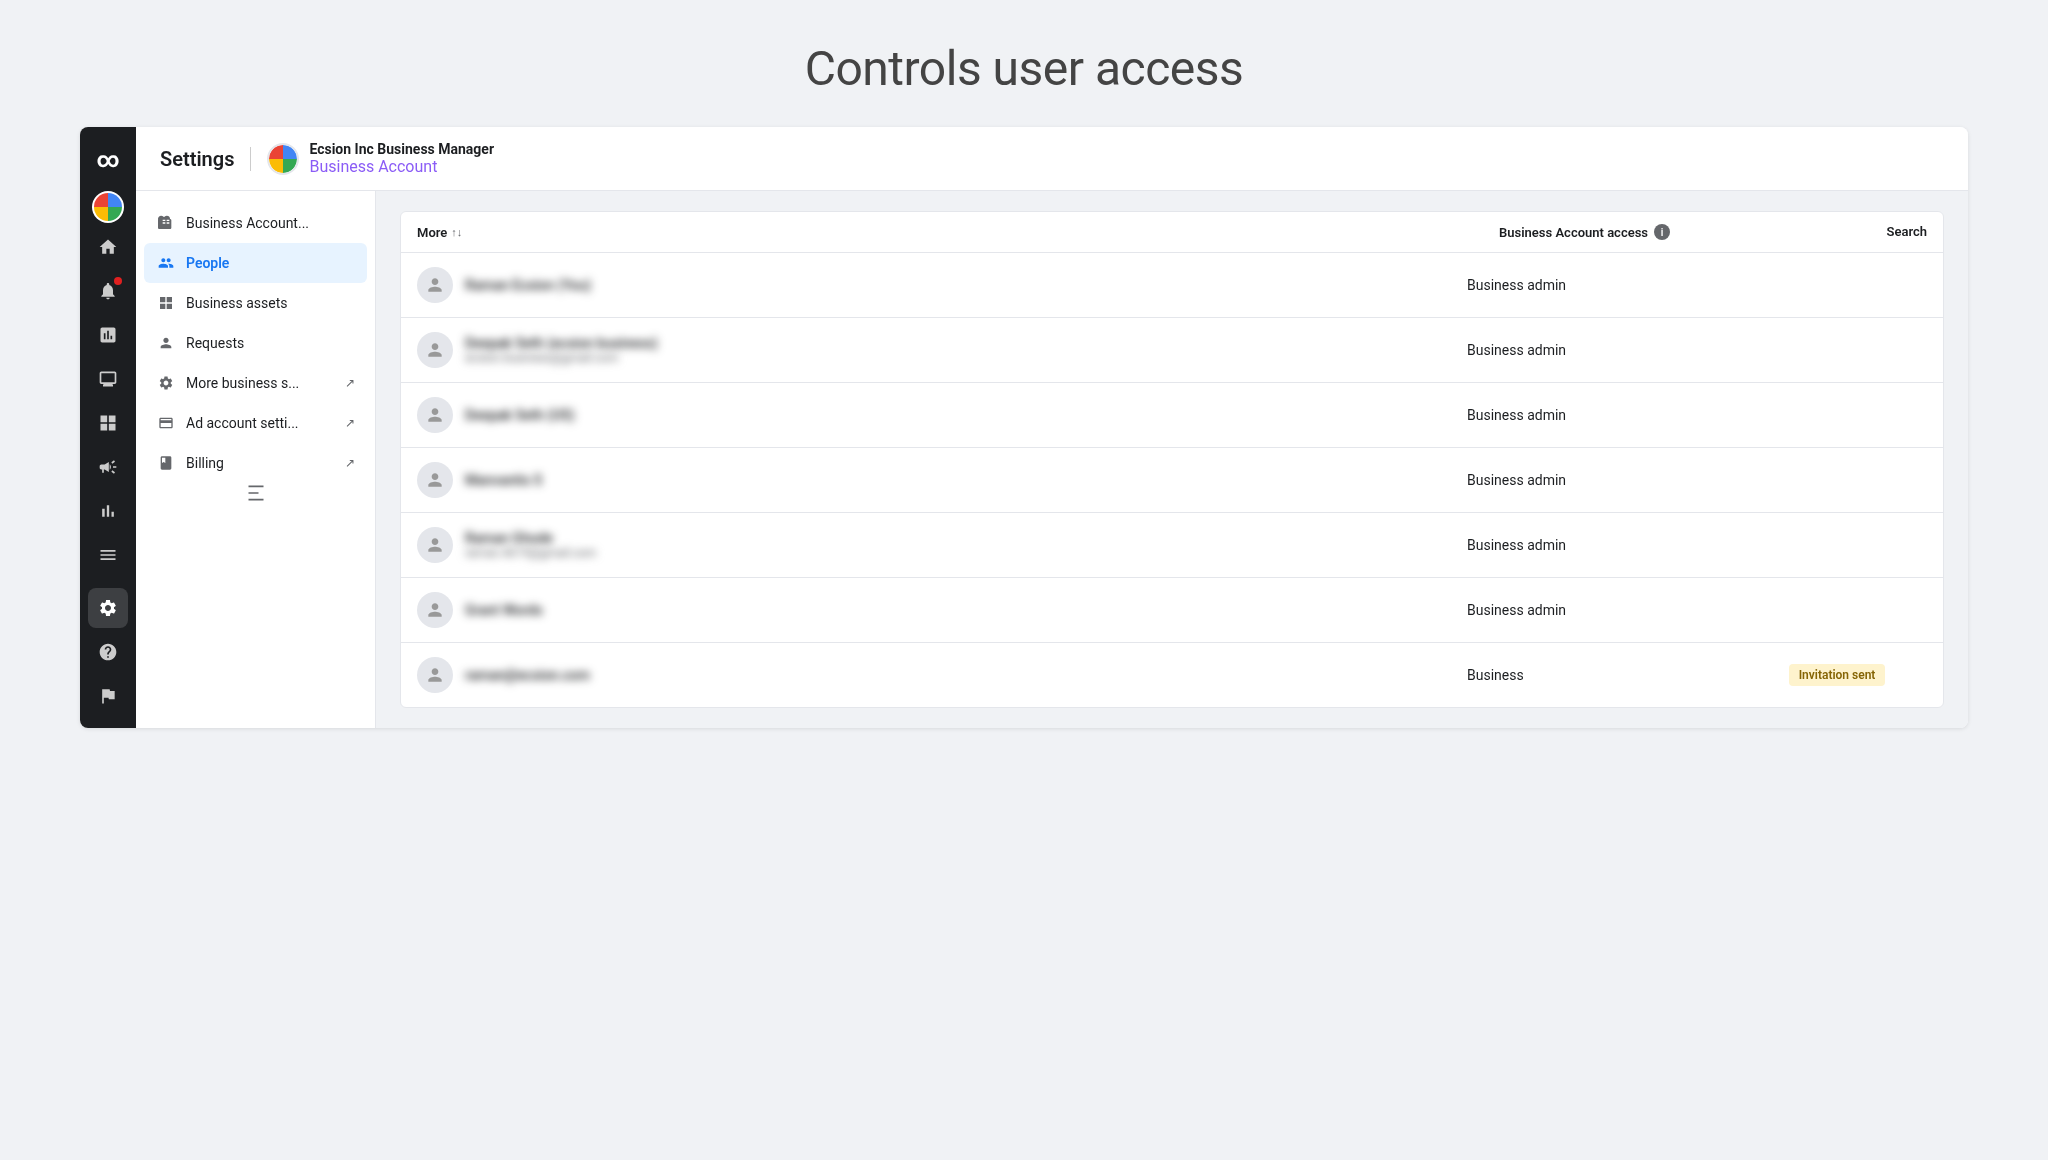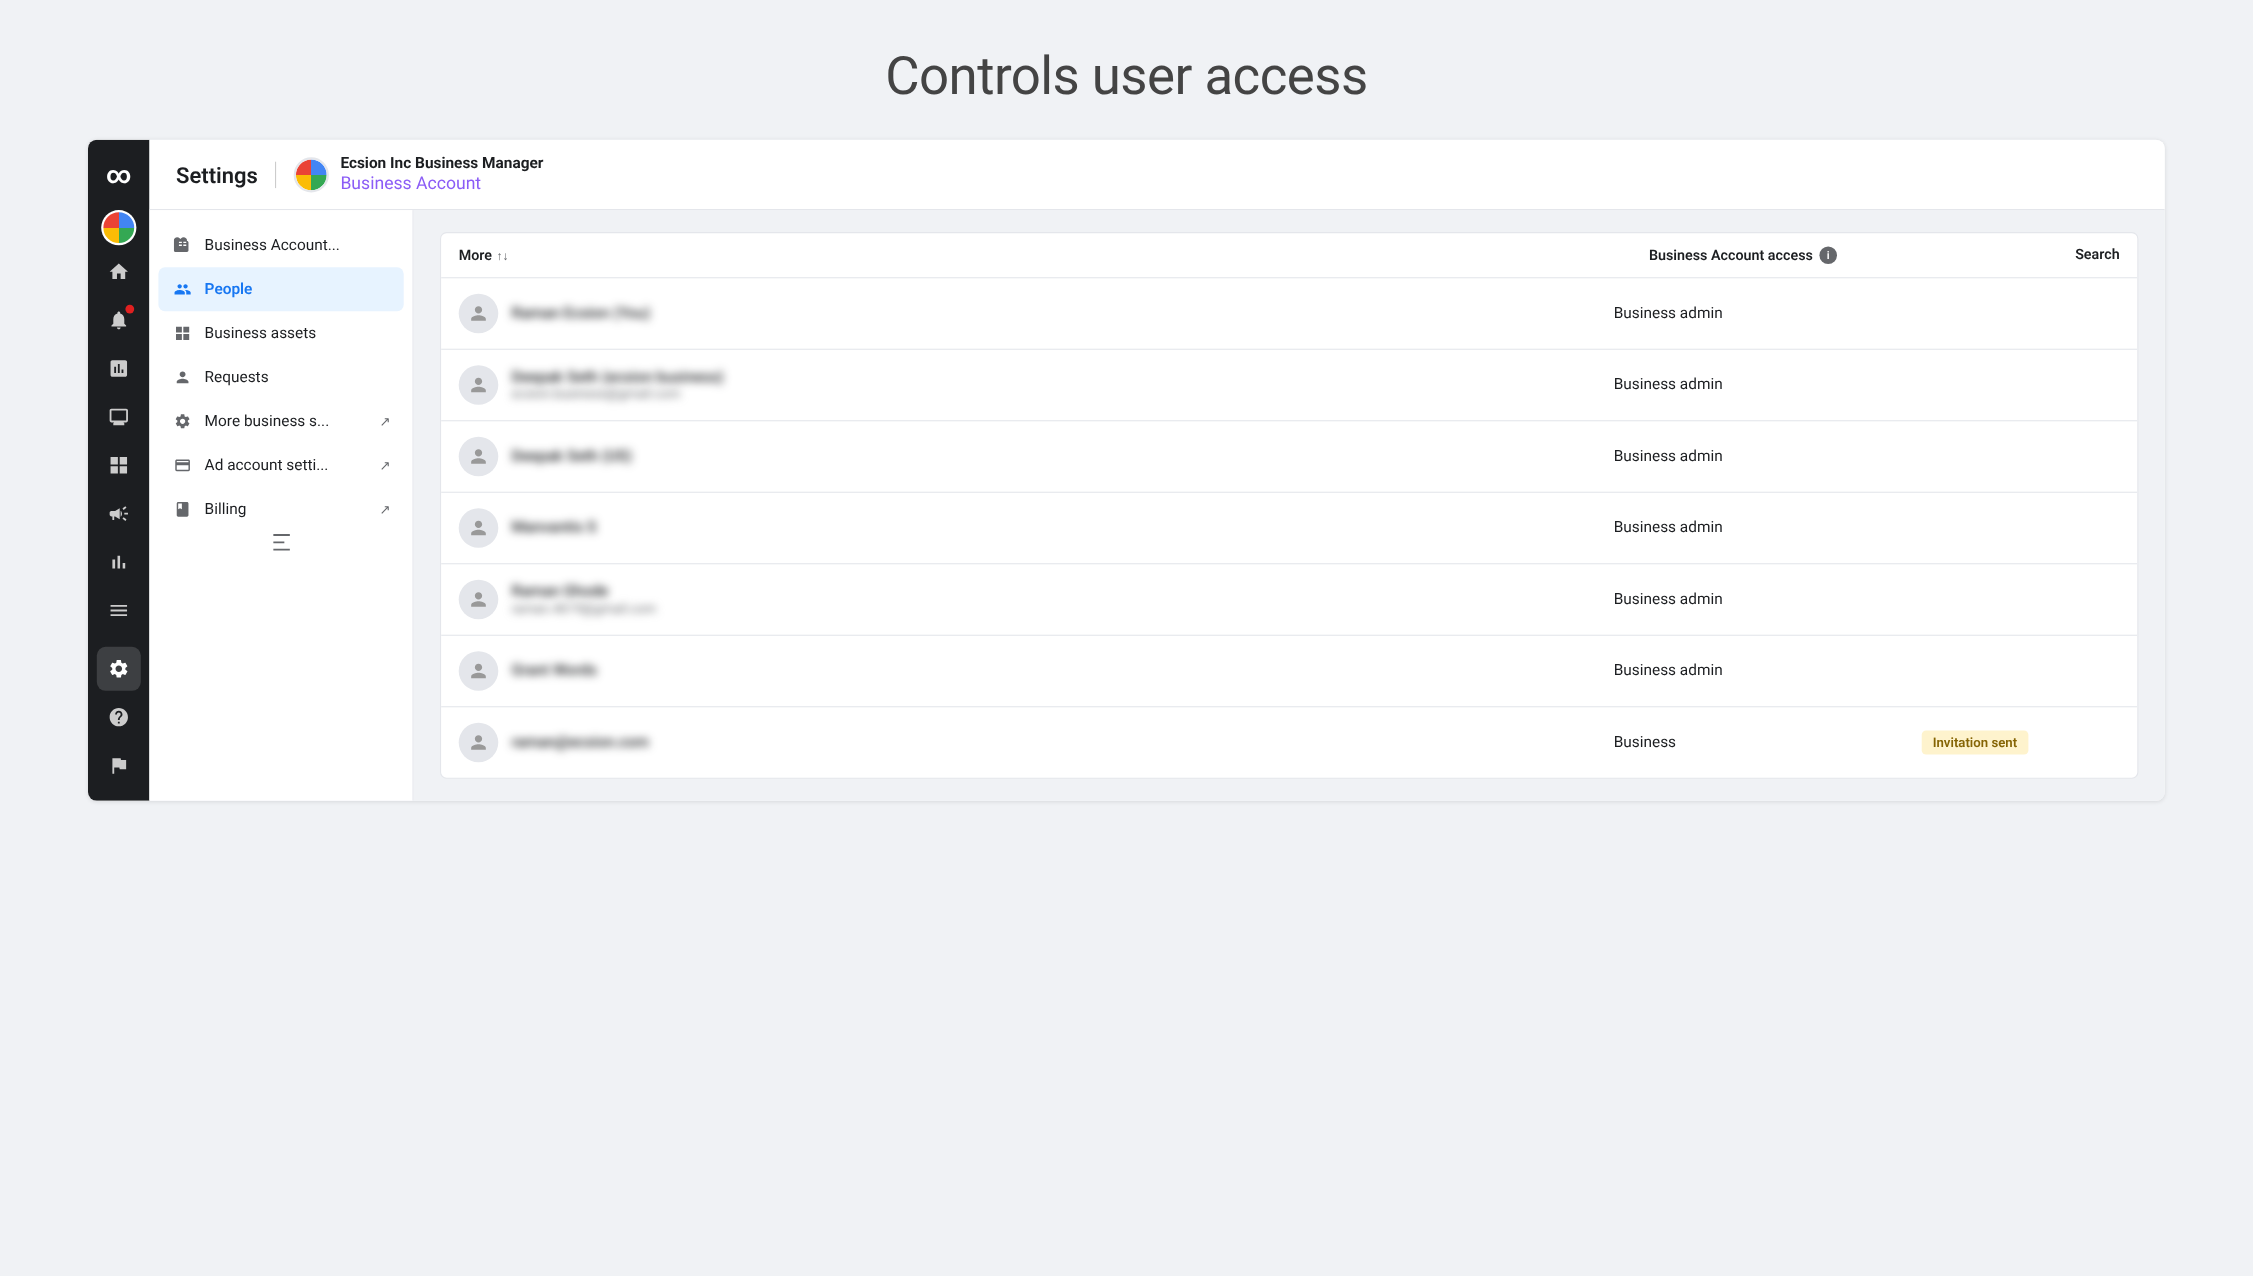--- a/index.html
+++ b/index.html
@@ -343,21 +343,21 @@
       user-select: none;
     }
 
     .access-cell {
       font-size: 14px;
       color: #1c1e21;
     }
 
     .status-cell {
       display: flex;
-      justify-content: flex-start;
+      justify-content: center;
       align-items: center;
     }
 
     .badge-invitation {
       background: #fef3cd;
       color: #856404;
       font-size: 12px;
       font-weight: 600;
       padding: 4px 10px;
       border-radius: 4px;

